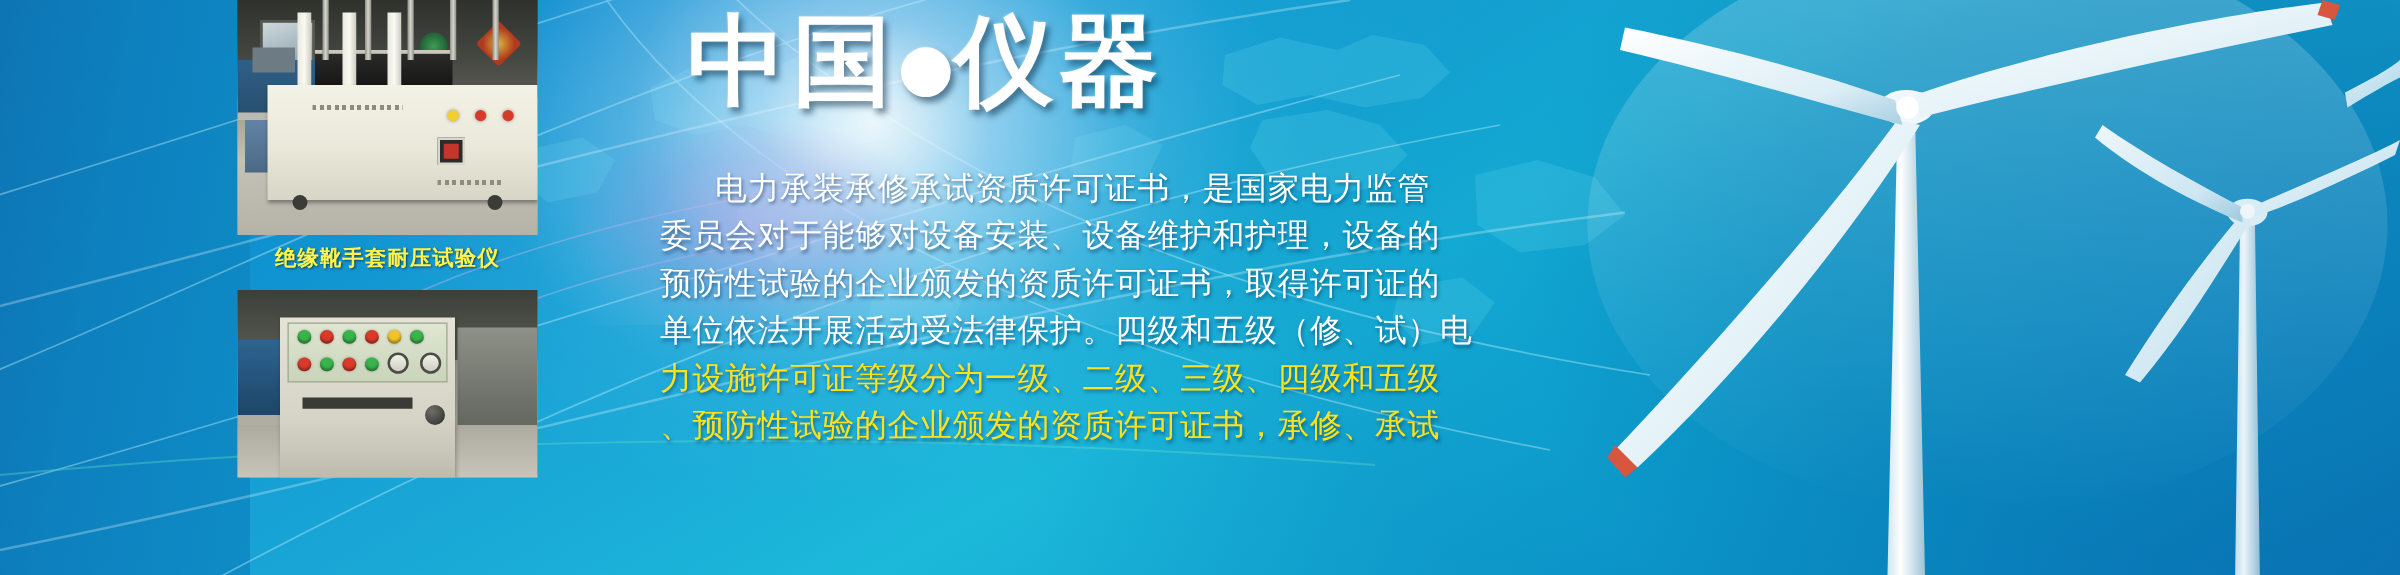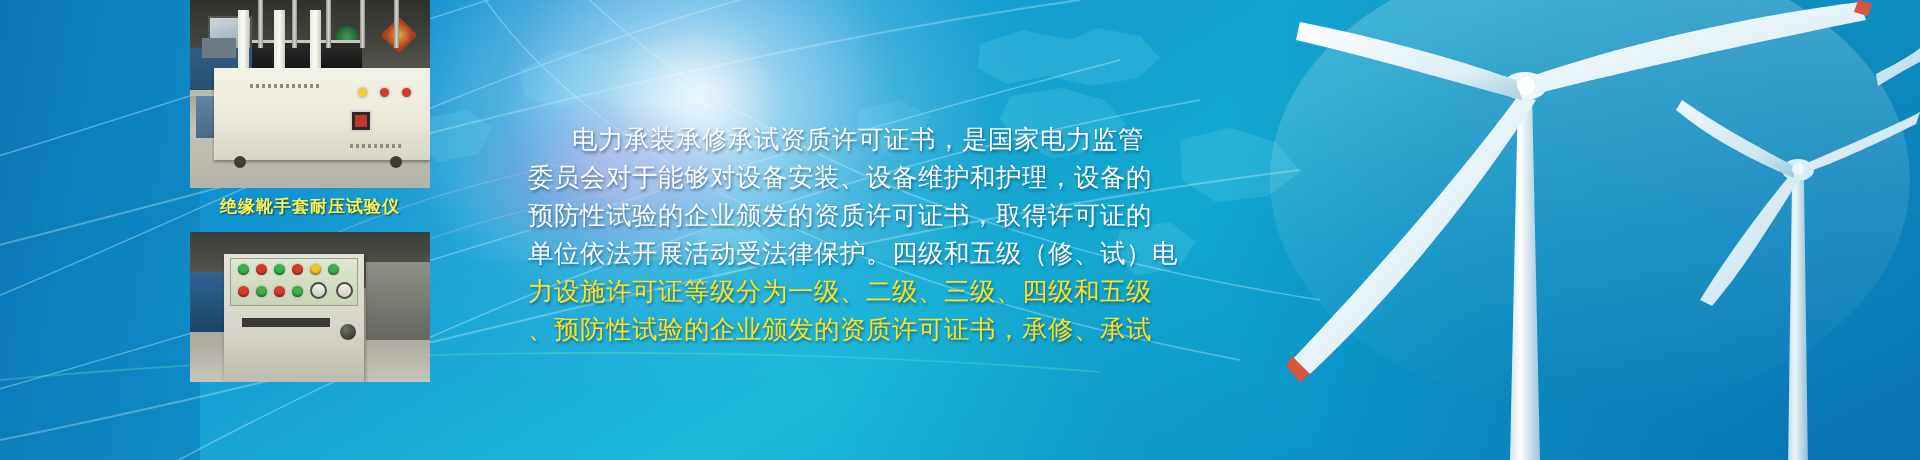--- a/index.html
+++ b/index.html
@@ -159,21 +159,21 @@
     font-weight:bold;
     letter-spacing:5px;
     line-height:1.05;
     text-shadow:3px 4px 5px rgba(0,40,70,0.55), 0 0 2px rgba(255,255,255,0.6);
     white-space:nowrap;
     font-family:"DejaVu Sans","Liberation Sans",sans-serif;
   }
   .headline .dot { font-size:52px; vertical-align:middle; letter-spacing:0; }
 
   .paragraph {
-    position:absolute; left:58px; top:120px;
+    position:absolute; left:58px; top:132px;
     width:540px;
     text-align:right;
   }
   .para-line {
     font-size:25.5px;
     line-height:38px;
     letter-spacing:0.5px;
     white-space:nowrap;
     font-family:"DejaVu Sans","Liberation Sans",sans-serif;
     font-weight:500;
@@ -345,20 +345,23 @@
         <div class="ph2-meter" style="left:146px;top:50px;"></div>
         <div class="ph2-slot"></div>
         <div class="ph2-knob"></div>
       </div>
     </div>
 
   </div>
 
   <div class="content">
 
+    <div class="headline">
+      <span>中国</span><span class="dot">●</span><span>仪器</span>
+    </div>
 
     <div class="paragraph">
       <div class="para-line white indent">电力承装承修承试资质许可证书，是国家电力监管</div>
       <div class="para-line white">委员会对于能够对设备安装、设备维护和护理，设备的</div>
       <div class="para-line white">预防性试验的企业颁发的资质许可证书，取得许可证的</div>
       <div class="para-line white">单位依法开展活动受法律保护。四级和五级（修、试）电</div>
       <div class="para-line yellow">力设施许可证等级分为一级、二级、三级、四级和五级</div>
       <div class="para-line yellow">、预防性试验的企业颁发的资质许可证书，承修、承试</div>
     </div>
 

